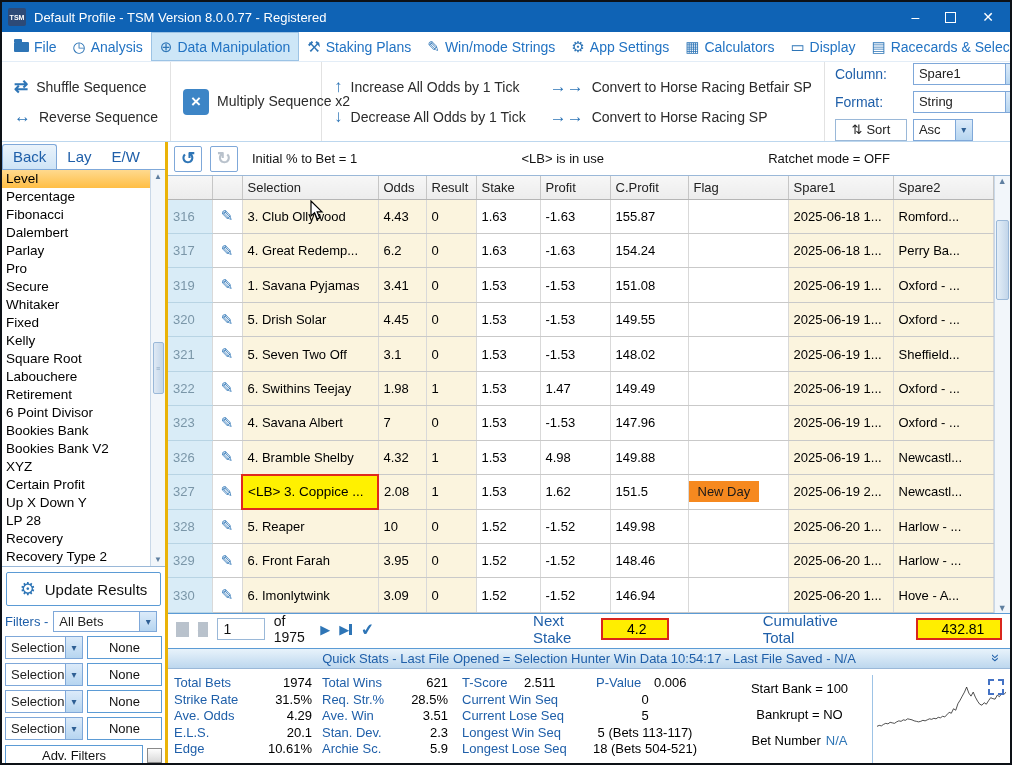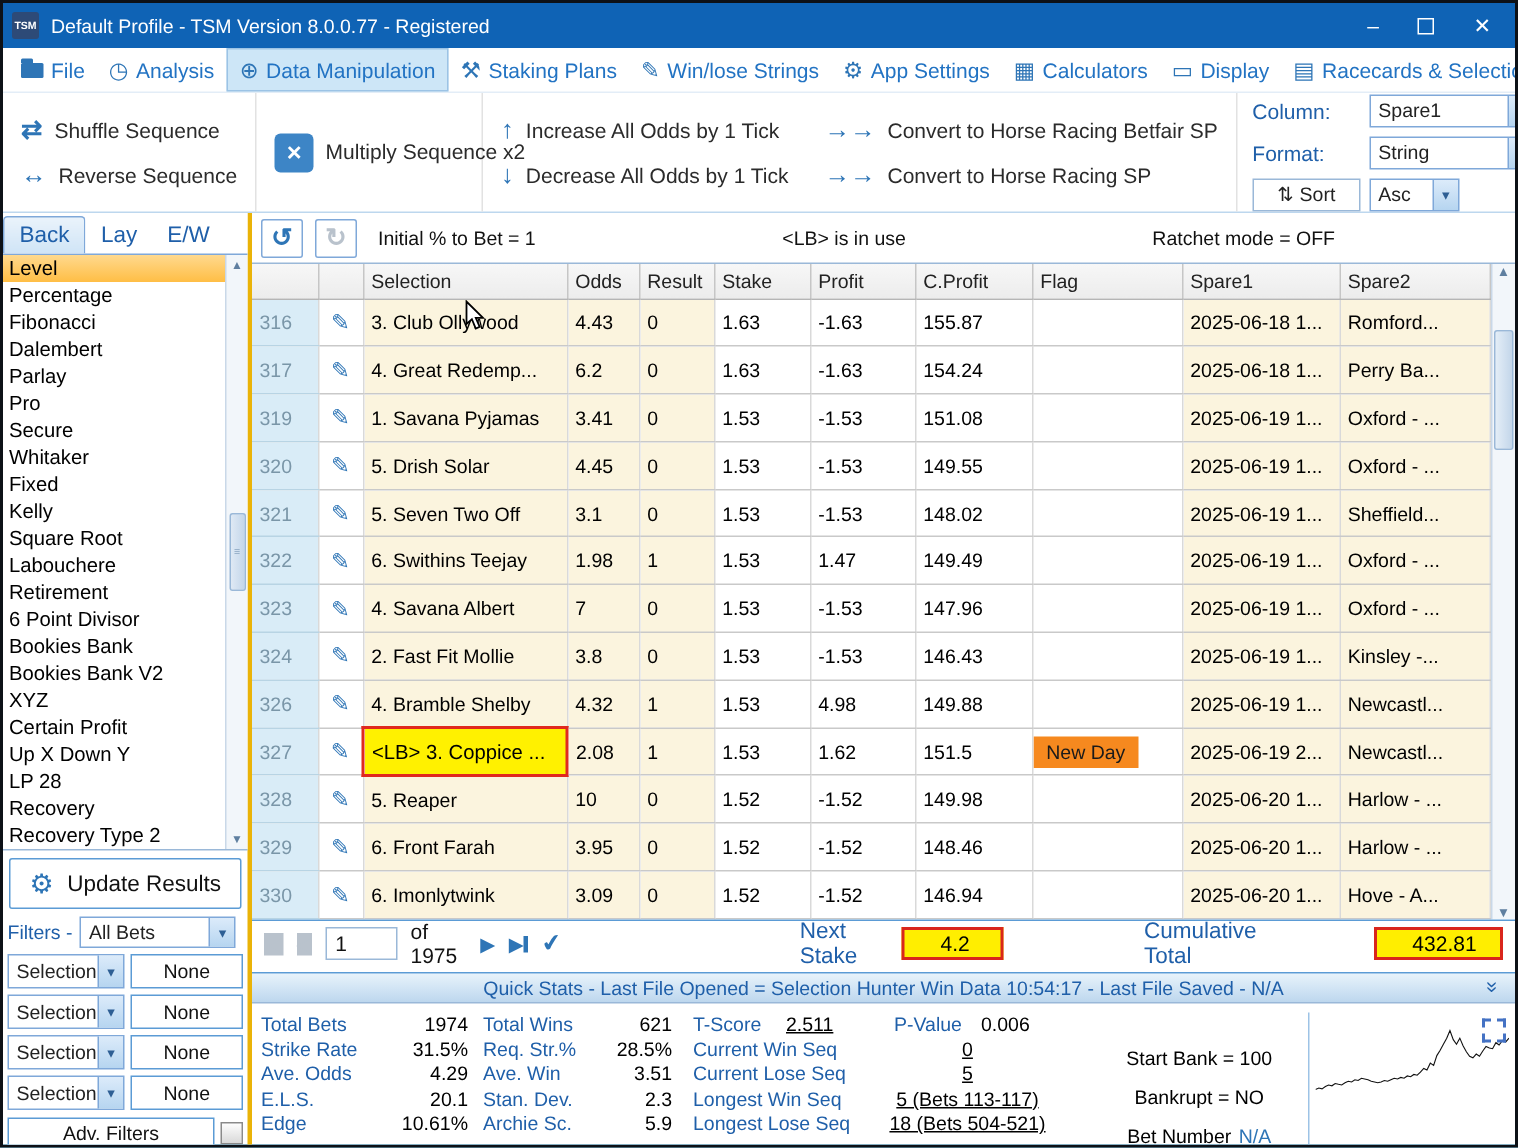--- a/index.html
+++ b/index.html
@@ -103,24 +103,24 @@
   
   .qs-header { height:21px; margin-top:4px; background:linear-gradient(#e8f3fb,#bdd7ee); border-top:1px solid #5b9bd5; border-bottom:1px solid #9ab8d8; display:flex; align-items:center; justify-content:center; position:relative; color:#1f5fa9; font-size:13px; }
   .qs-chev { position:absolute; right:10px; top:1px; color:#1f5fa9; font-size:14px; transform:rotate(90deg); }
   .stats { flex:1; display:flex; font-size:13px; padding:6px 0 0 6px; min-height:0; }
   .sgroup { display:flex; flex-direction:column; gap:1px; }
   .srow { display:flex; height:15.5px; align-items:center; }
   .slabel { color:#1f5fa9; }
   .sval { color:#000; }
   .gA { width:148px; } .gA .slabel { width:78px; } .gA .sval { width:60px; text-align:right; }
   .gB { width:140px; } .gB .slabel { width:78px; } .gB .sval { width:48px; text-align:right; }
-  .gC { width:265px; } .gC .slabel { width:128px; } .gC .sval { width:110px; text-align:center;text-decoration:underline; }
+  .gC { width:265px; } .gC .slabel { width:128px; } .gC .sval { width:110px; text-align:center; }
   .gC .srow.first .slabel { width:62px; } .gC .srow.first .sval { width:72px; text-align:left; }
   .gC .slabel2 { color:#1f5fa9; width:58px; } .gC .sval2 { width:60px; text-align:left; }
-  .gD { width:145px; padding-top:6px; gap:11px; color:#000; text-align:center;justify-content:flex-end; }
+  .gD { width:145px; padding-top:6px; gap:11px; color:#000; text-align:center; }
   .gD .bn-label { color:#000; } .gD .bn-val { color:#2e75b6; margin-left:5px; }
   .chartbox { flex:1; border-left:1px solid #9dc3e6; position:relative; margin-bottom:2px; }
   .expand-ic { position:absolute; top:4px; right:6px; width:16px; height:16px; border:2px dashed #4472c4; }
   .spark { position:absolute; left:4px; right:4px; top:4px; bottom:2px; }
 
   .cursor-svg { position:absolute; left:308px; top:198px; pointer-events:none; z-index:50; }
 </style>
 </head>
 <body>
 
@@ -148,21 +148,21 @@
     <div class="menu-item active">
         <span class="mi">⊕</span>
         <span>Data Manipulation</span>
       </div>
     <div class="menu-item">
         <span class="mi">⚒</span>
         <span>Staking Plans</span>
       </div>
     <div class="menu-item">
         <span class="mi">✎</span>
-        <span>Win/lose Strings</span>
+        <span>Win/mode Strings</span>
       </div>
     <div class="menu-item">
         <span class="mi">⚙</span>
         <span>App Settings</span>
       </div>
     <div class="menu-item">
         <span class="mi">▦</span>
         <span>Calculators</span>
       </div>
     <div class="menu-item">
@@ -451,33 +451,20 @@
                 <td class="cream">7</td>
                 <td class="cream">0</td>
                 <td>1.53</td>
                 <td>-1.53</td>
                 <td>147.96</td>
                 <td></td>
                 <td class="cream">2025-06-19 1...</td>
                 <td class="cream">Oxford - ...</td>
               </tr>
               <tr>
-                <td class="num">324</td>
-                <td class="pencil">✎</td>
-                <td class="cream selcell">2. Fast Fit Mollie</td>
-                <td class="cream">3.8</td>
-                <td class="cream">0</td>
-                <td>1.53</td>
-                <td>-1.53</td>
-                <td>146.43</td>
-                <td></td>
-                <td class="cream">2025-06-19 1...</td>
-                <td class="cream">Kinsley -...</td>
-              </tr>
-              <tr>
                 <td class="num">326</td>
                 <td class="pencil">✎</td>
                 <td class="cream selcell">4. Bramble Shelby</td>
                 <td class="cream">4.32</td>
                 <td class="cream">1</td>
                 <td>1.53</td>
                 <td>4.98</td>
                 <td>149.88</td>
                 <td></td>
                 <td class="cream">2025-06-19 1...</td>

